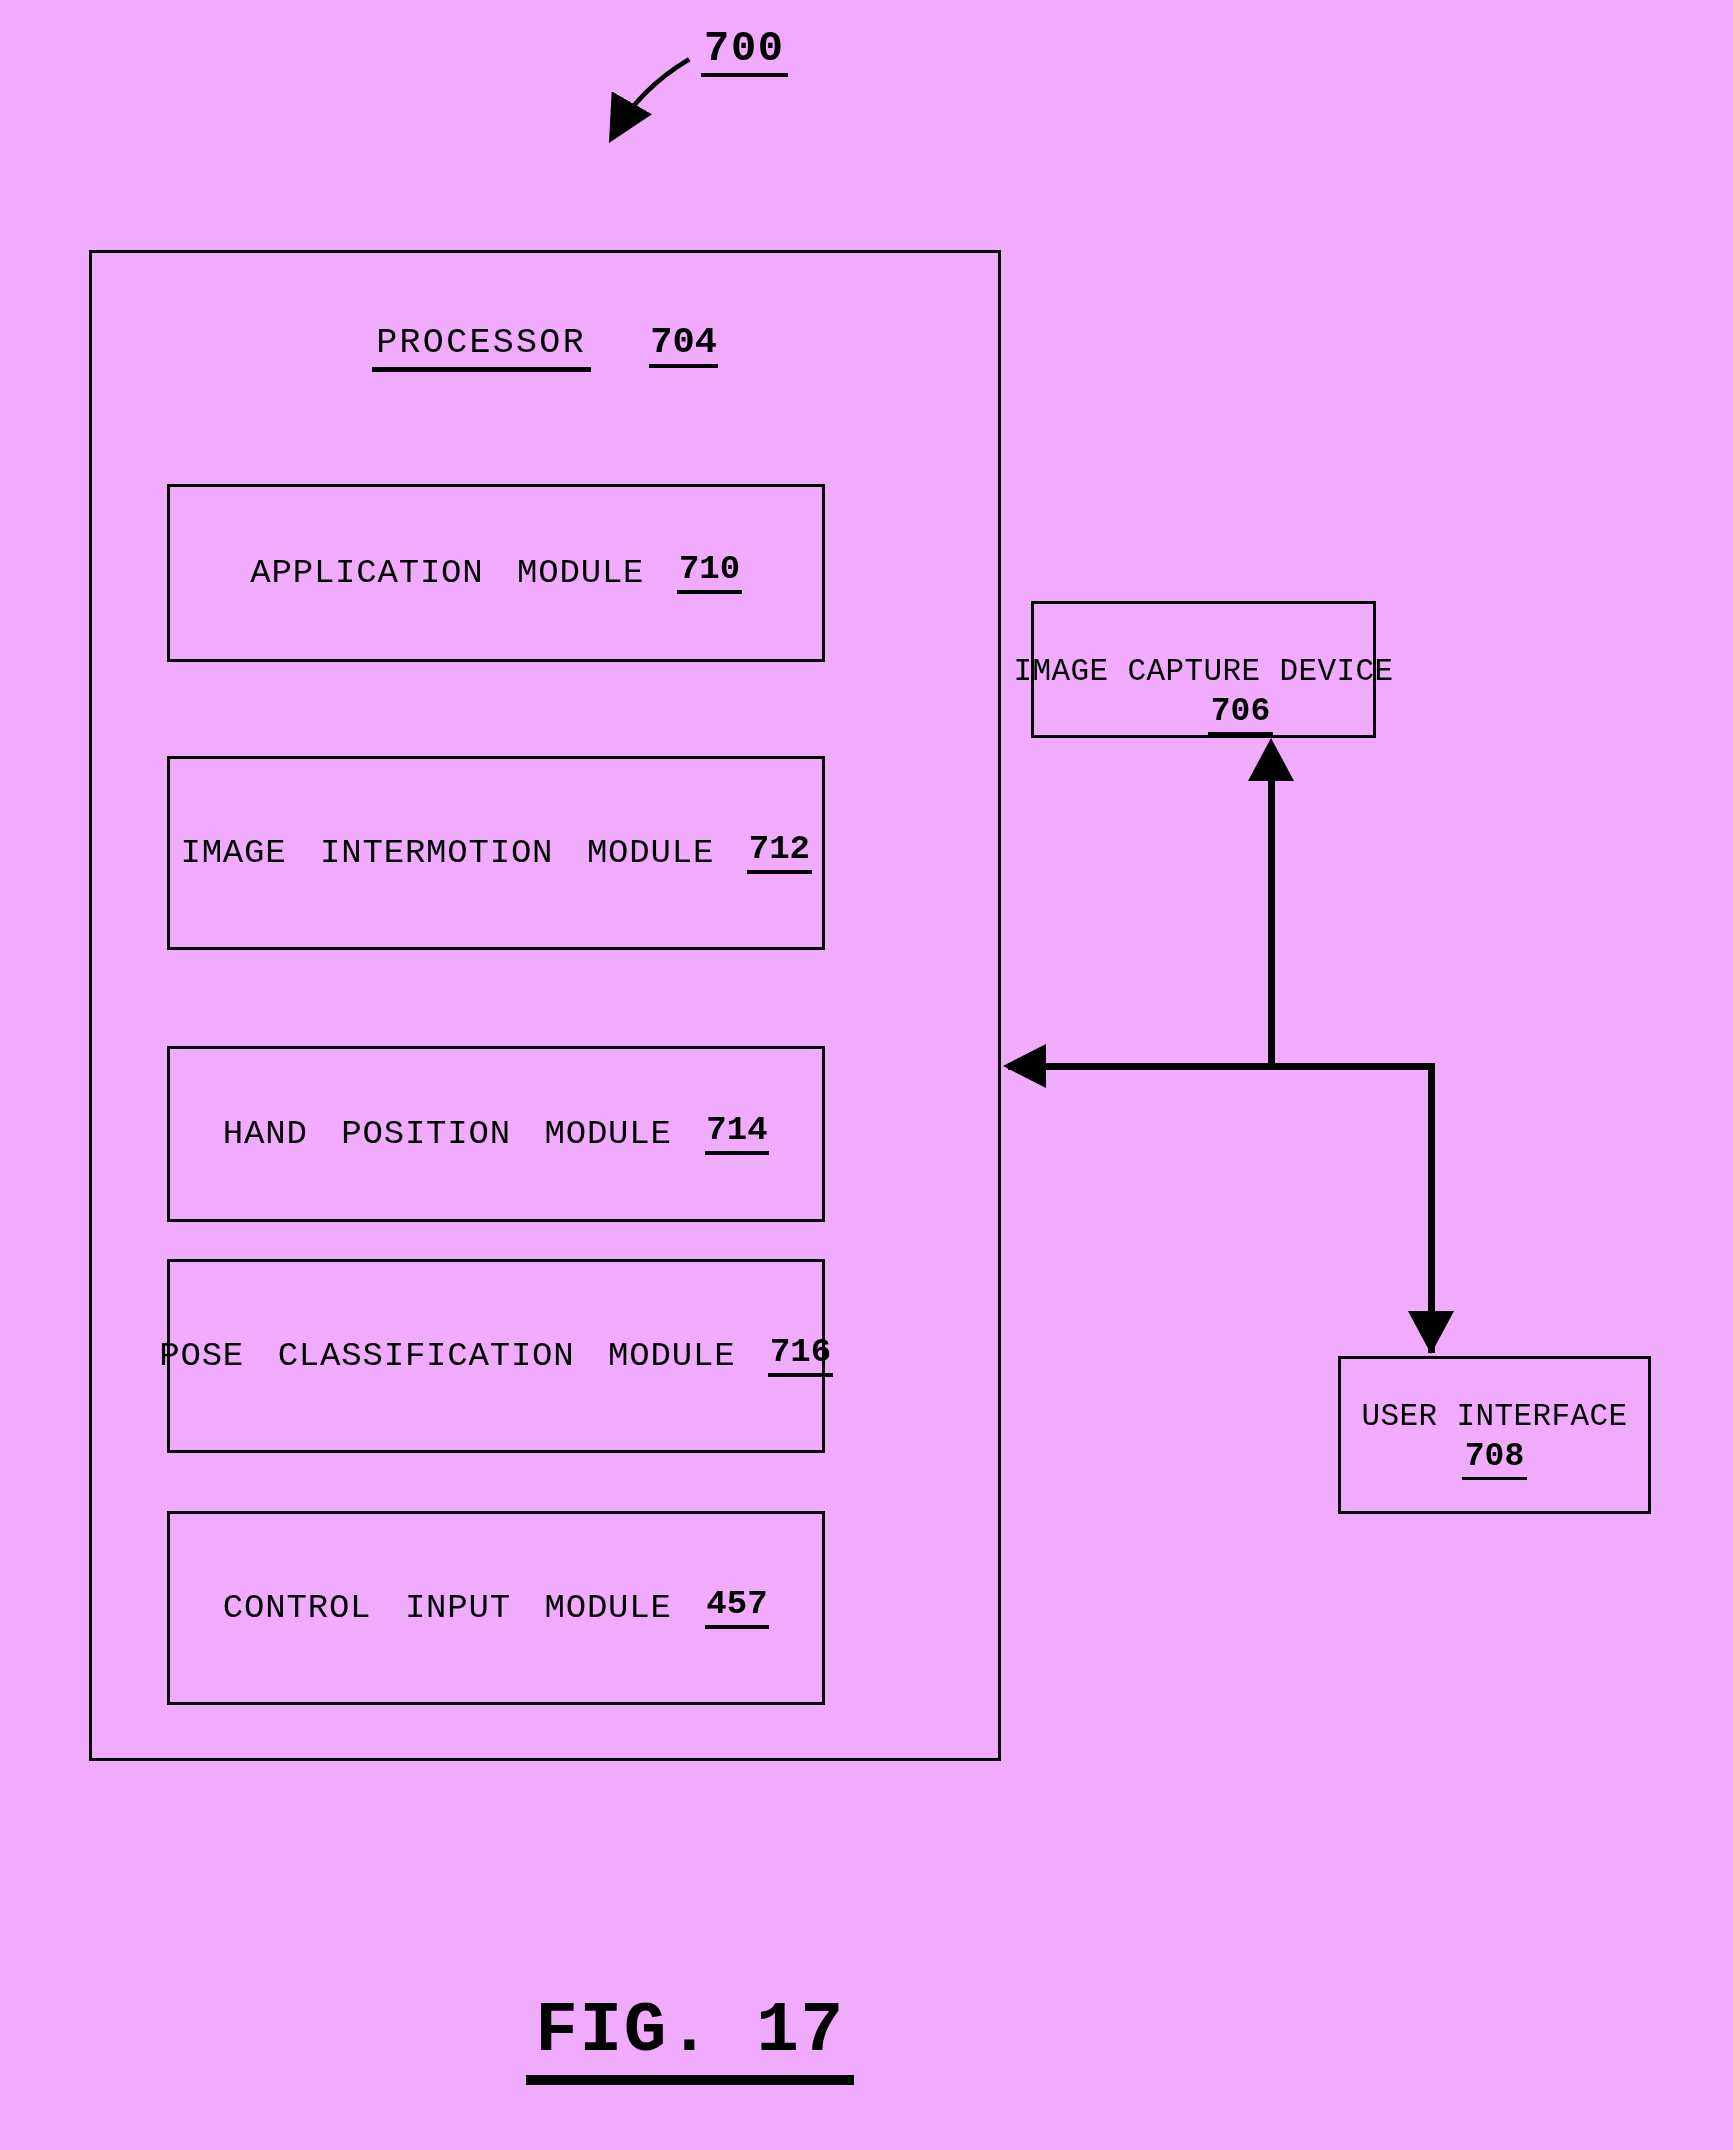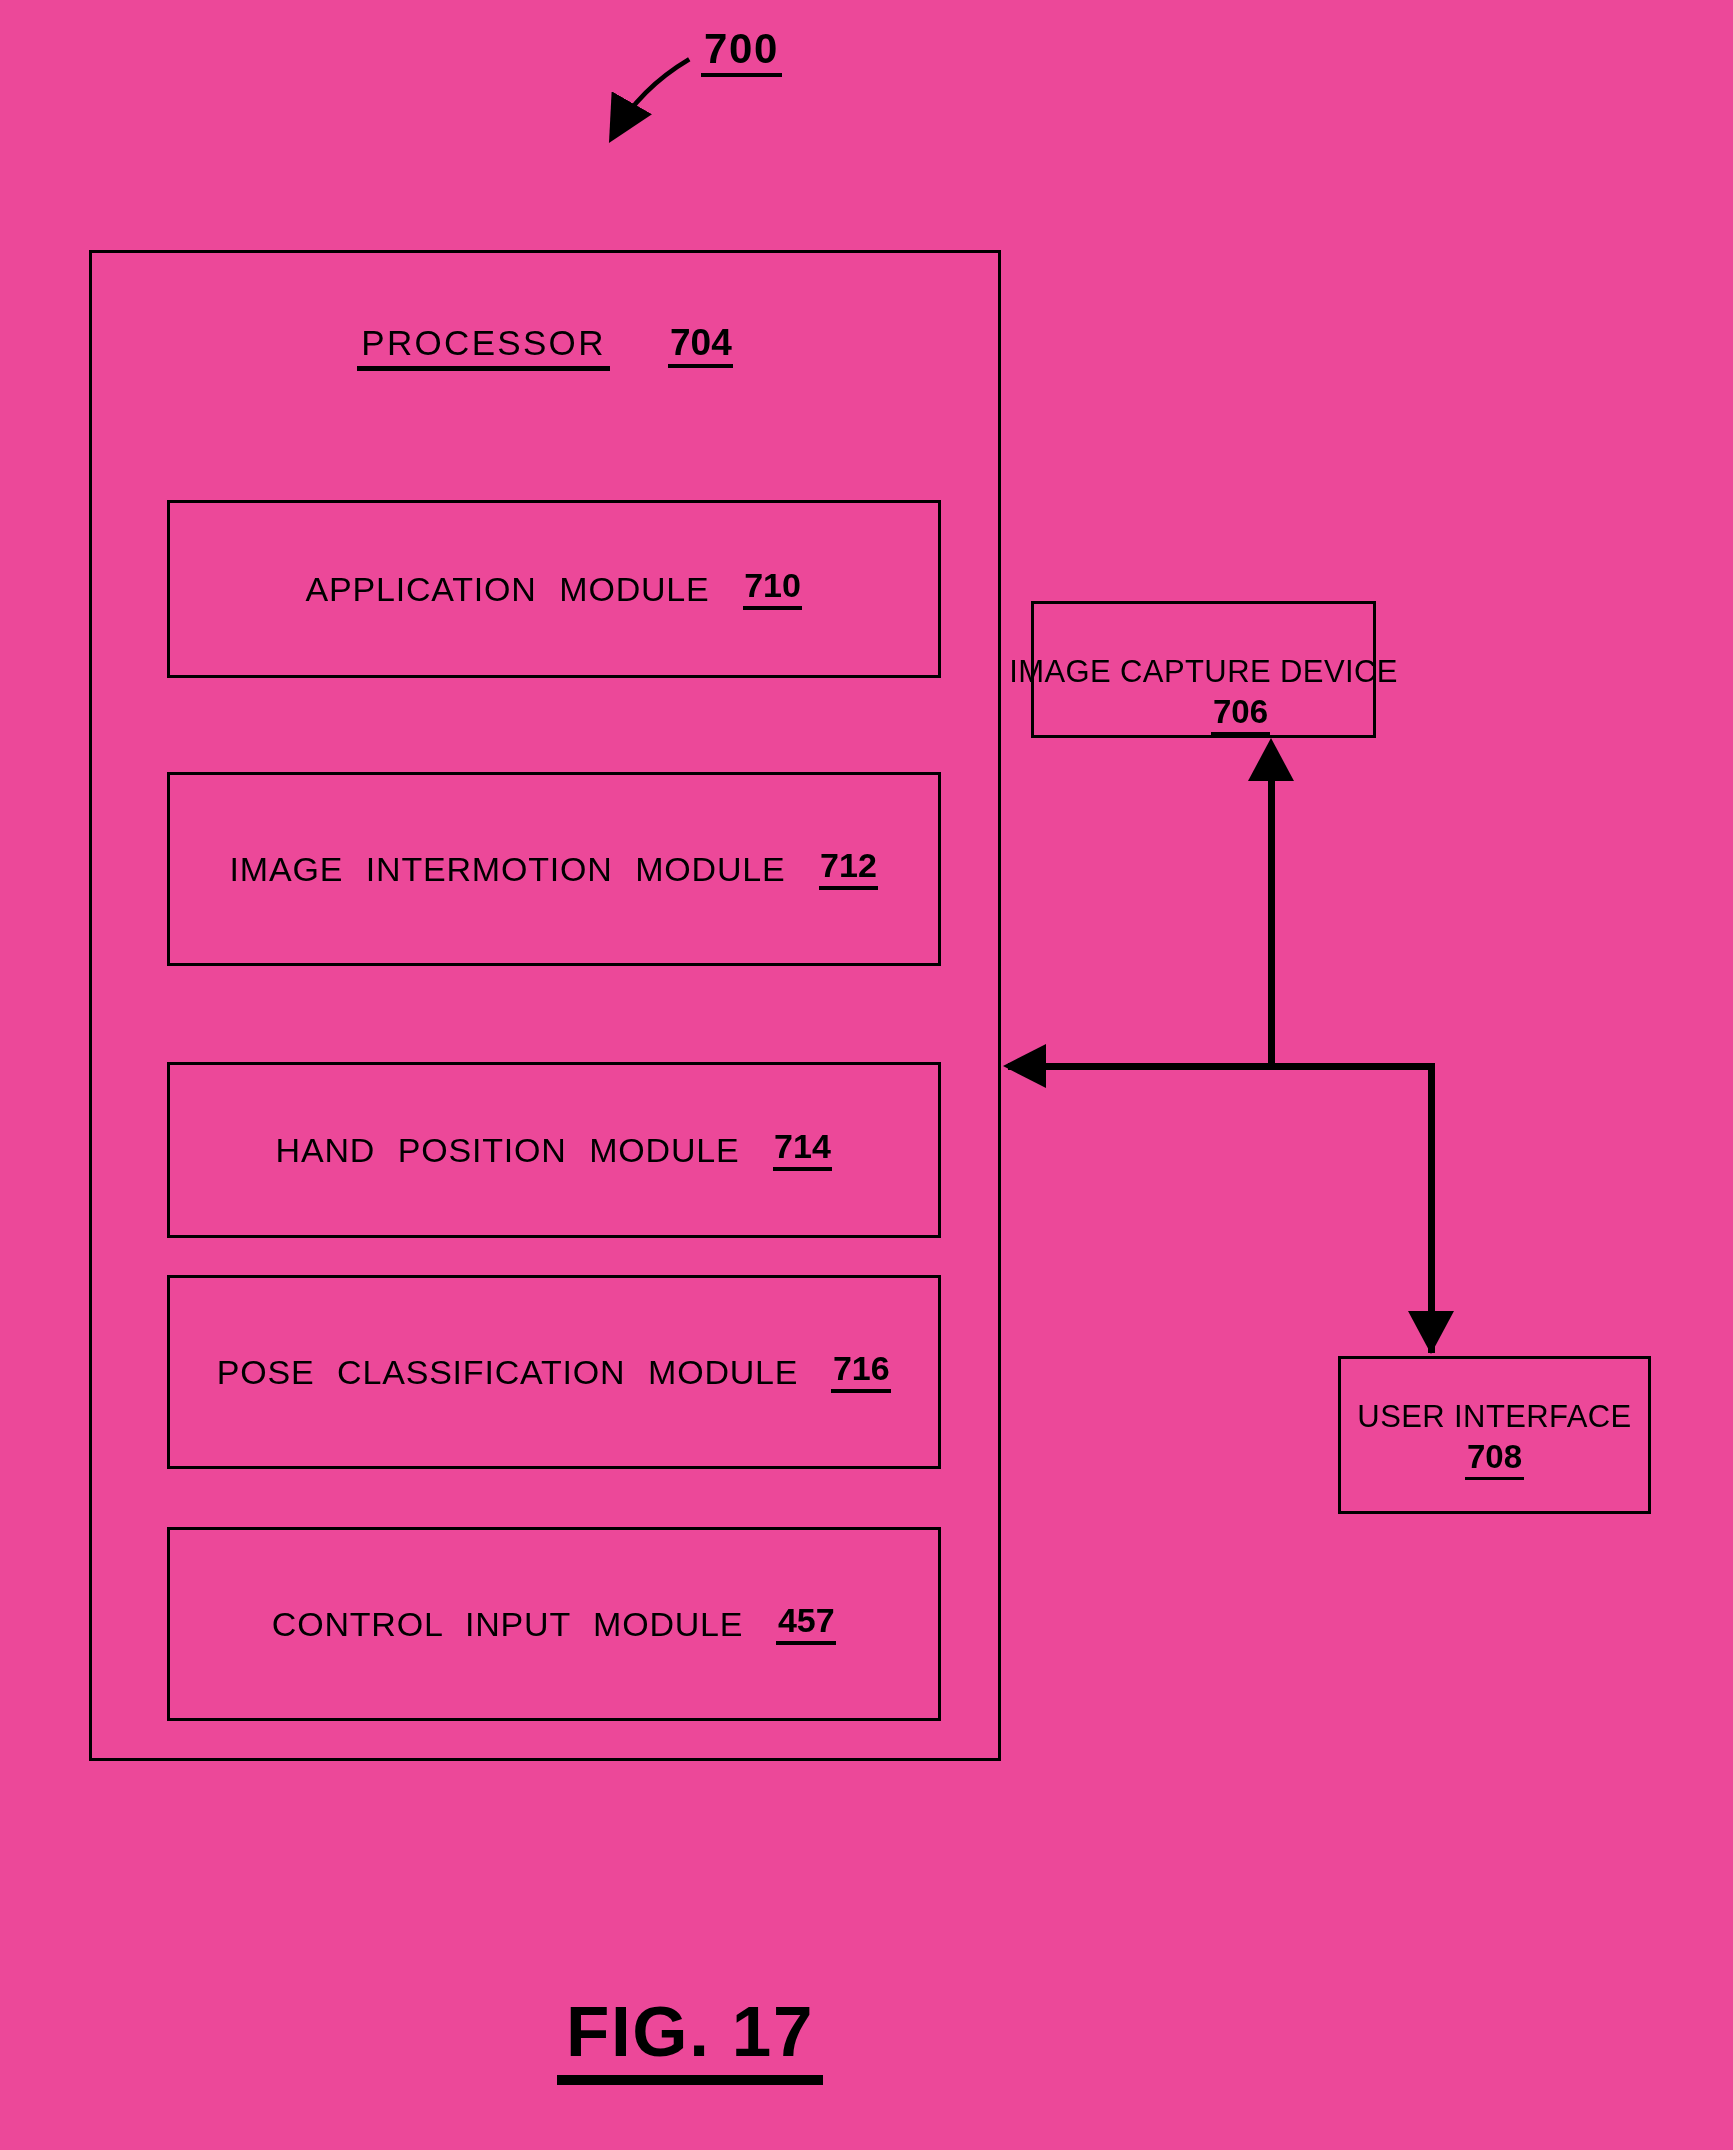--- a/index.html
+++ b/index.html
@@ -4,22 +4,22 @@
 <style>
   html, body {
     margin: 0;
     padding: 0;
     background: #ffffff;
   }
   #figure-canvas {
     position: relative;
     width: 1734px;
     height: 2151px;
-    background: #ec4899;
-    font-family: Liberation Sans, sans-serif;
+    background: #f0abfc;
+    font-family: Liberation Mono, monospace;
     color: #000000;
     overflow: hidden;
   }
 
   
   .fig-ref-top {
     position: absolute;
     left: 701px;
     top: 28px;
     font-size: 42px;
@@ -70,28 +70,27 @@
     font-weight: bold;
     border-bottom: 4.7px solid #000;
     padding: 0 1.6px 3.1px 1.6px;
     line-height: 1;
   }
 
   
   .module-box {
     position: absolute;
     left: 167px;
-    width: 774px;
+    width: 658px;
     border: 3.1px solid #000;
     box-sizing: border-box;
     display: flex;
     align-items: center;
     justify-content: center;
     gap: 33px;
-    margin-top: 16px;
   }
   .module-label {
     font-size: 34px;
     letter-spacing: 0.8px;
     word-spacing: 12.4px;
     white-space: nowrap;
     line-height: 1;
   }
   .module-ref {
     font-size: 34px;

